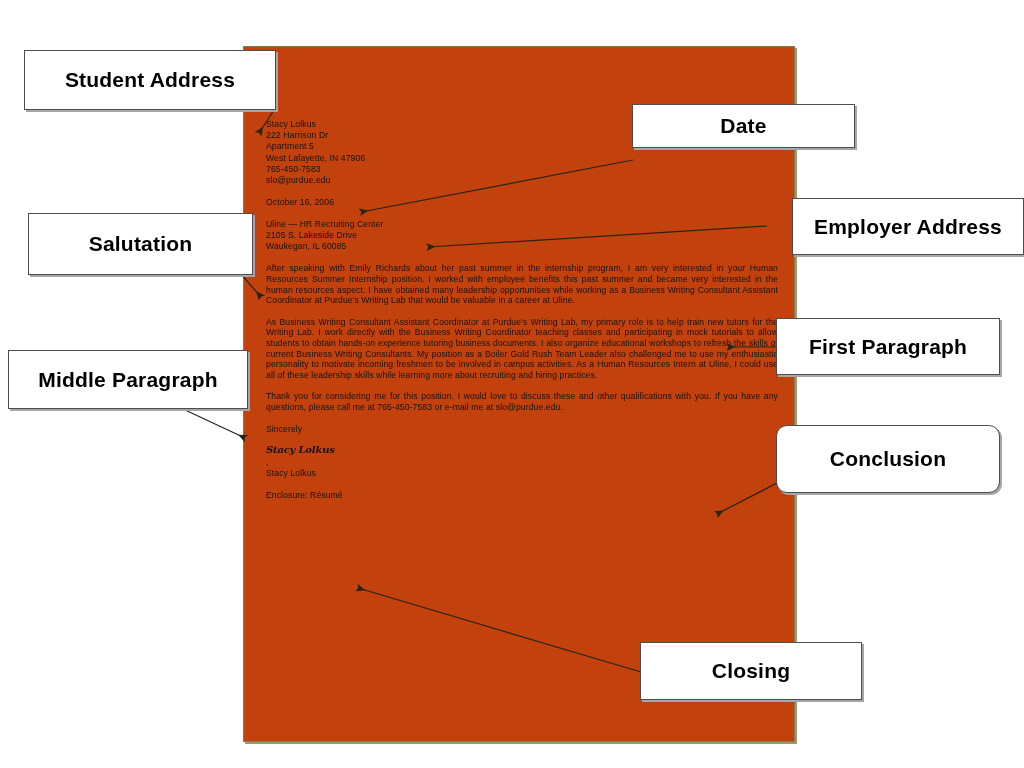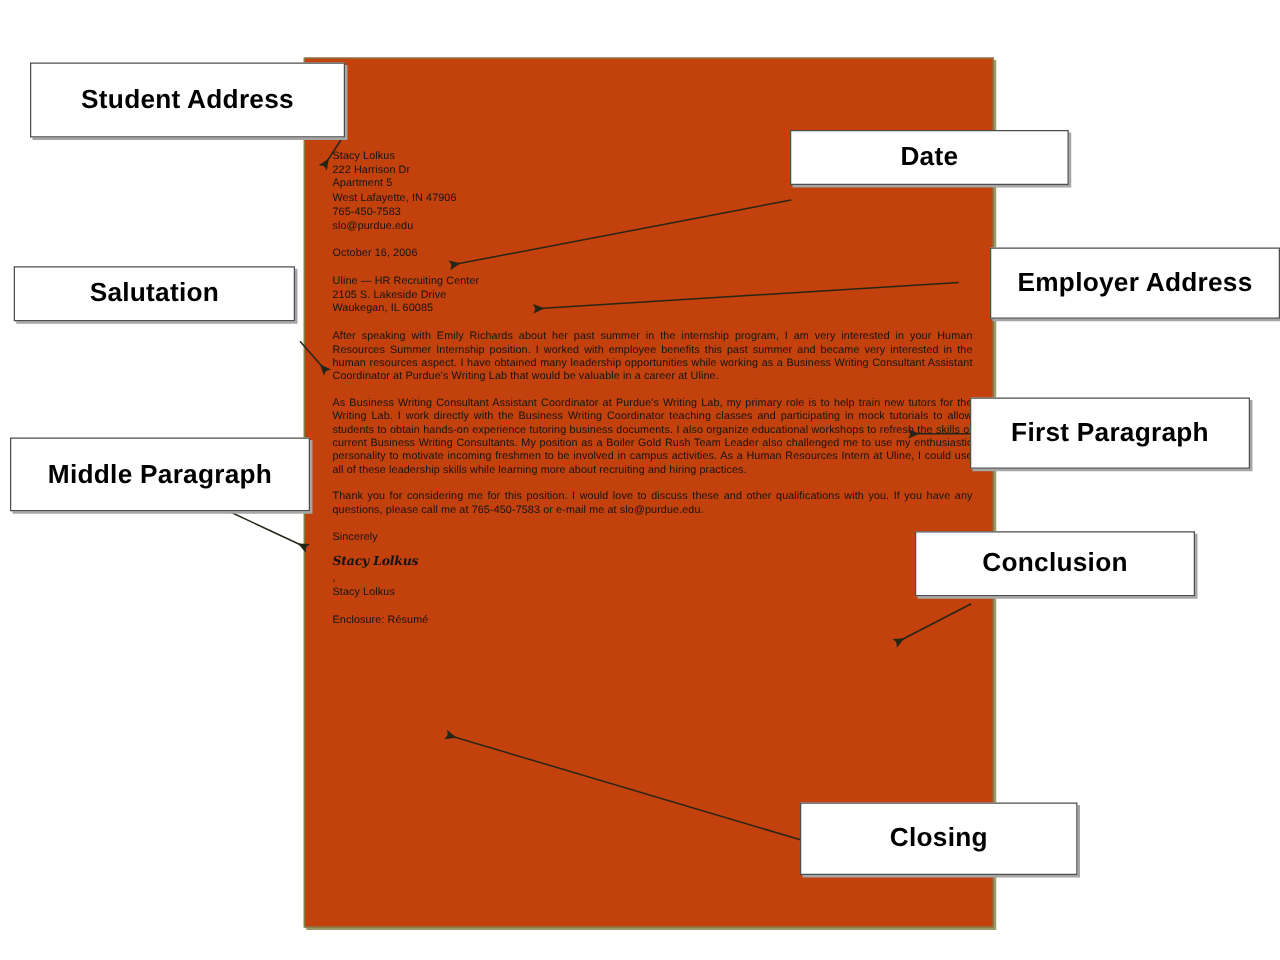--- a/index.html
+++ b/index.html
@@ -142,37 +142,37 @@
   </svg>
 
   <div class="callout" style="left:24px;  top:50px;  width:252px; height:60px;">
     <span>Student Address</span>
   </div>
 
   <div class="callout" style="left:632px; top:104px; width:223px; height:44px;">
     <span>Date</span>
   </div>
 
-  <div class="callout" style="left:11px;  top:213px; width:225px; height:44px;">
+  <div class="callout" style="left:28px;  top:213px; width:225px; height:62px;">
     <span>Salutation</span>
   </div>
 
   <div class="callout" style="left:792px; top:198px; width:232px; height:57px;">
     <span>Employer Address</span>
   </div>
 
   <div class="callout" style="left:8px;   top:350px; width:240px; height:59px;">
     <span>Middle Paragraph</span>
   </div>
 
   <div class="callout" style="left:776px; top:318px; width:224px; height:57px;">
     <span>First Paragraph</span>
   </div>
 
-  <div class="callout" style="left:732px; top:425px; width:224px; height:52px;">
+  <div class="callout" style="left:776px; top:425px; width:224px; height:68px;border-radius:11px;">
     <span>Conclusion</span>
   </div>
 
   <div class="callout" style="left:640px; top:642px; width:222px; height:58px;">
     <span>Closing</span>
   </div>
 
 </div>
 
 </body></html>

